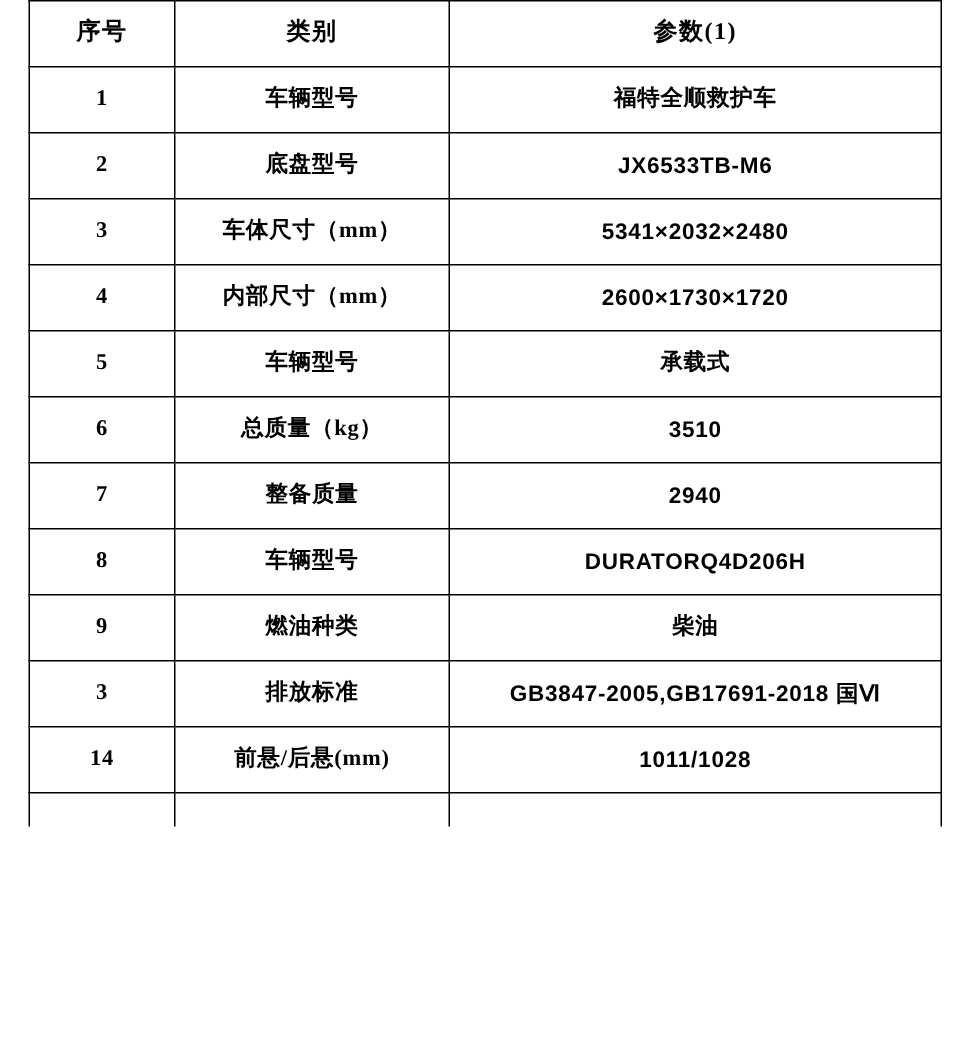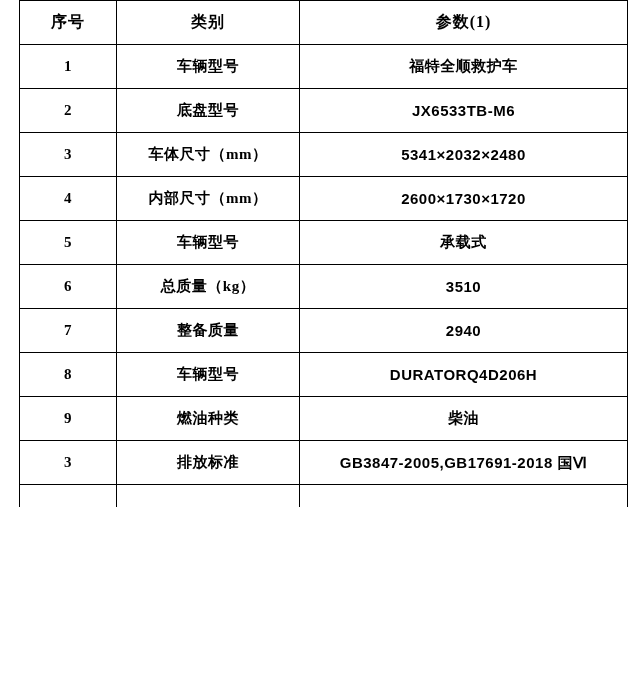--- a/index.html
+++ b/index.html
@@ -112,20 +112,25 @@
       <tr>
         <td class="col-idx">9</td>
         <td class="col-cat">燃油种类</td>
         <td class="col-val">柴油</td>
       </tr>
       <tr>
         <td class="col-idx">3</td>
         <td class="col-cat">排放标准</td>
         <td class="col-val val-latin">GB3847-2005,GB17691-2018 国Ⅵ</td>
       </tr>
+      <tr>
+        <td class="col-idx">14</td>
+        <td class="col-cat">前悬/后悬(mm)</td>
+        <td class="col-val val-latin">1011/1028</td>
+      </tr>
       <tr class="partial">
         <td class="col-idx"></td>
         <td class="col-cat"></td>
         <td class="col-val"></td>
       </tr>
     </tbody>
   </table>
 </div>
 
 </body></html>

